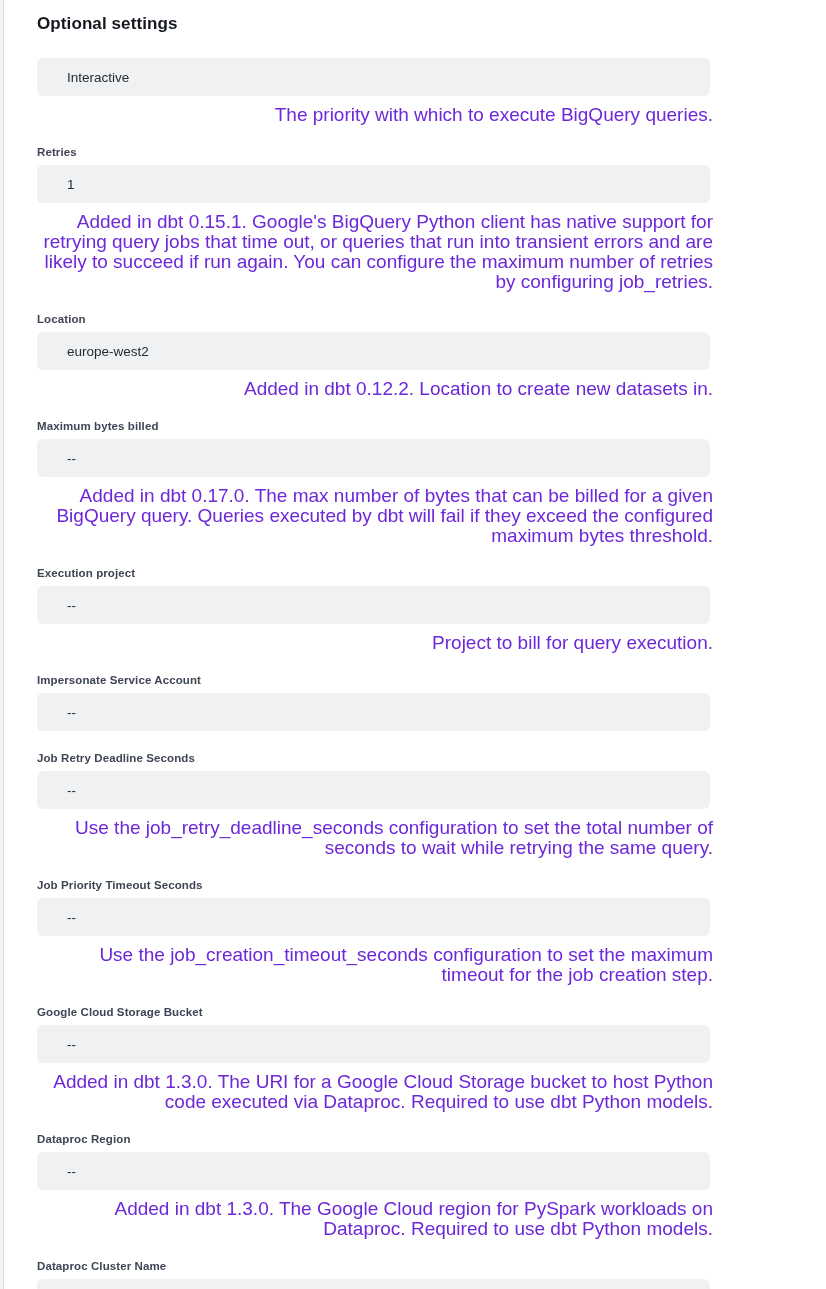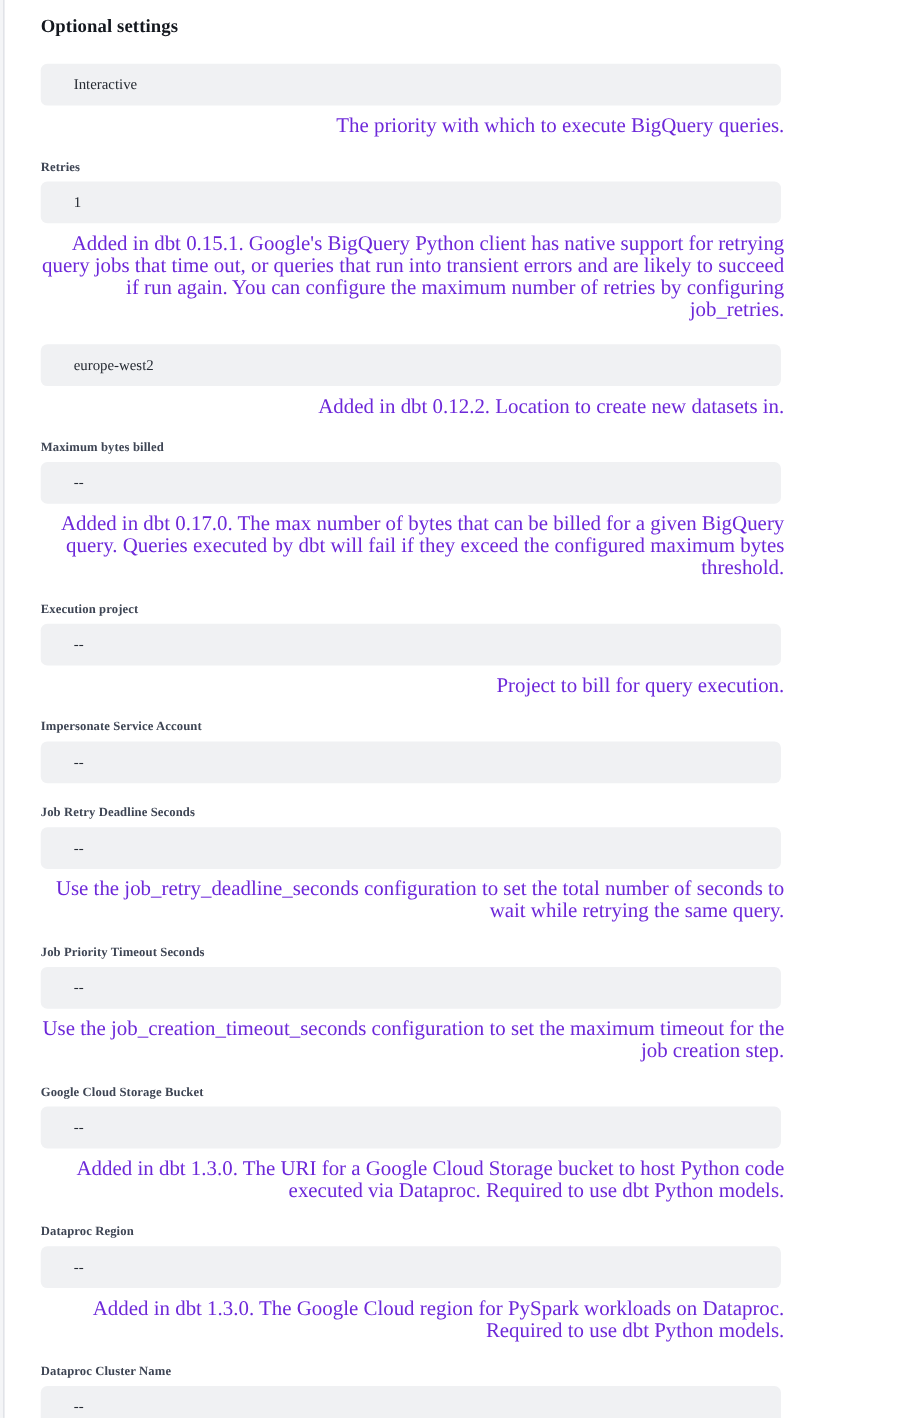--- a/index.html
+++ b/index.html
@@ -6,21 +6,20 @@
   html, body {
     width: 826px; height: 1289px;
     background: #ffffff;
     font-family: "Liberation Sans", sans-serif;
     overflow: hidden;
   }
   .page {
     position: relative;
     width: 826px; height: 1289px;
     background: #ffffff;
-    font-family: Liberation Serif, serif;
   }
   .left-rail {
     position: absolute;
     left: 0; top: 0; bottom: 0;
     width: 4px;
     background: #f4f5f7;
     border-right: 1px solid #d9dce1;
   }
   .content {
     position: absolute;
@@ -81,20 +80,21 @@
 
   <div class="field-group">
     <div class="field-label">Retries</div>
     <div class="field-box">
       <span class="field-value">1</span>
     </div>
     <div class="field-help">Added in dbt 0.15.1. Google's BigQuery Python client has native support for retrying query jobs that time out, or queries that run into transient errors and are likely to succeed if run again. You can configure the maximum number of retries by configuring job_retries.</div>
   </div>
 
   <div class="field-group">
+    <div class="field-label">Location</div>
     <div class="field-box">
       <span class="field-value">europe-west2</span>
     </div>
     <div class="field-help">Added in dbt 0.12.2. Location to create new datasets in.</div>
   </div>
 
   <div class="field-group">
     <div class="field-label">Maximum bytes billed</div>
     <div class="field-box">
       <span class="field-value">--</span>

